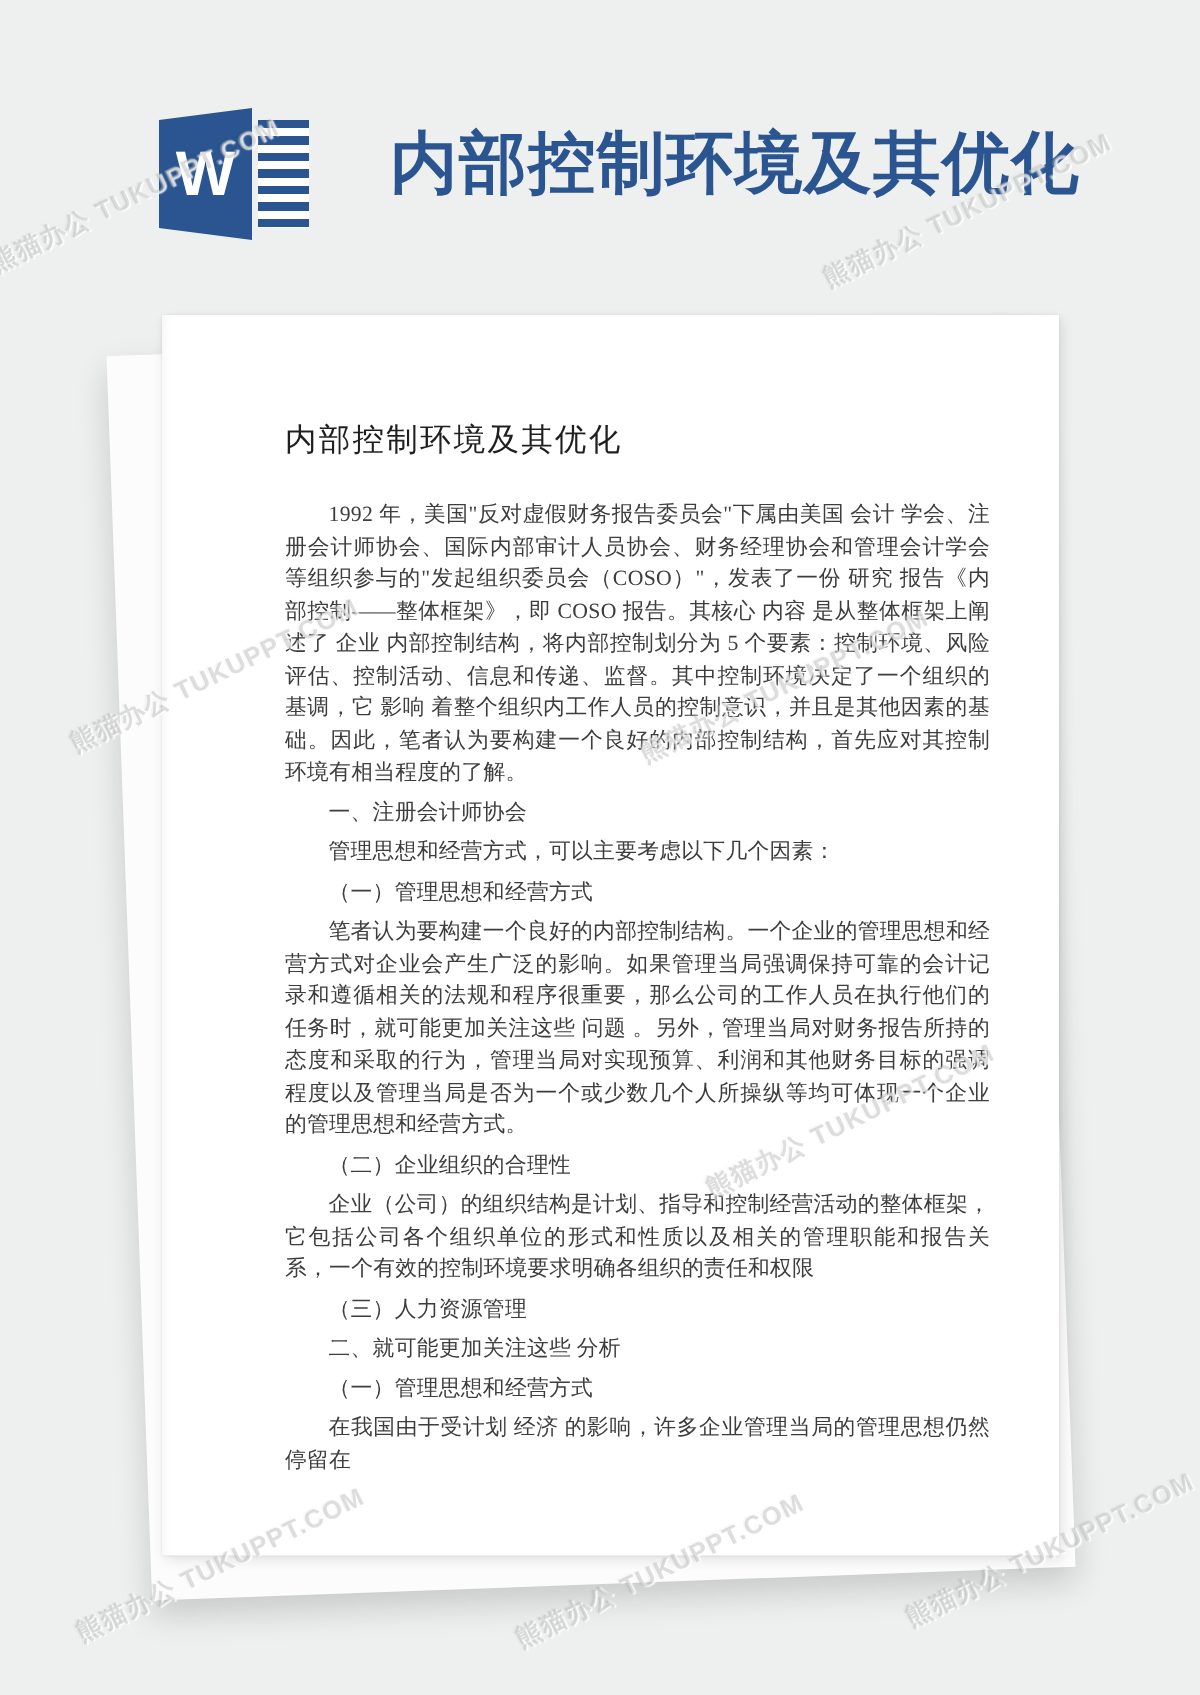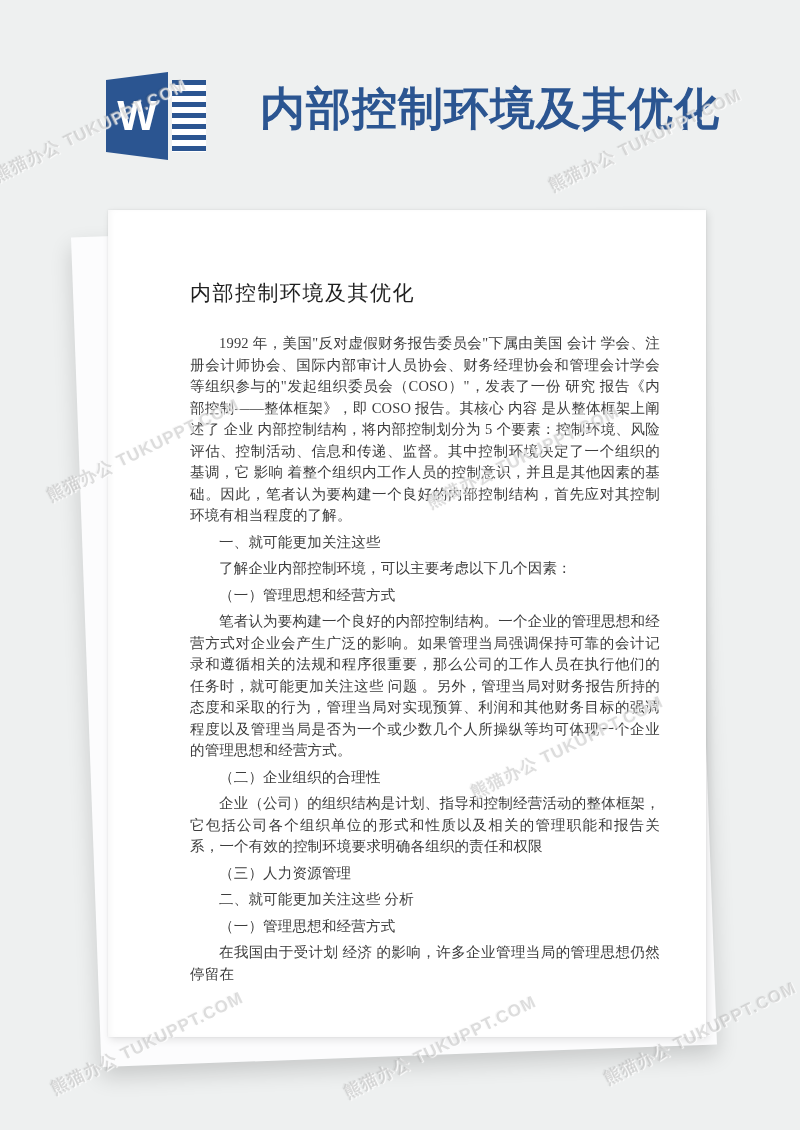--- a/index.html
+++ b/index.html
@@ -71,22 +71,22 @@
   </div>
   <div class="word-page"></div>
 </div>
 <div class="main-title">内部控制环境及其优化</div>
 
 <div class="back-page"></div>
 
 <div class="doc-page">
   <h1 class="doc-title">内部控制环境及其优化</h1>
   <p>1992 年，美国"反对虚假财务报告委员会"下属由美国 会计 学会、注册会计师协会、国际内部审计人员协会、财务经理协会和管理会计学会等组织参与的"发起组织委员会（COSO）"，发表了一份 研究 报告《内部控制——整体框架》，即 COSO 报告。其核心 内容 是从整体框架上阐述了 企业 内部控制结构，将内部控制划分为 5 个要素：控制环境、风险评估、控制活动、信息和传递、监督。其中控制环境决定了一个组织的基调，它 影响 着整个组织内工作人员的控制意识，并且是其他因素的基础。因此，笔者认为要构建一个良好的内部控制结构，首先应对其控制环境有相当程度的了解。</p>
-  <p>一、就可能更加关注这些</p>
-  <p>了解企业内部控制环境，可以主要考虑以下几个因素：</p>
+  <p>一、注册会计师协会</p>
+  <p>管理思想和经营方式，可以主要考虑以下几个因素：</p>
   <p>（一）管理思想和经营方式</p>
   <p>笔者认为要构建一个良好的内部控制结构。一个企业的管理思想和经营方式对企业会产生广泛的影响。如果管理当局强调保持可靠的会计记录和遵循相关的法规和程序很重要，那么公司的工作人员在执行他们的任务时，就可能更加关注这些 问题 。另外，管理当局对财务报告所持的态度和采取的行为，管理当局对实现预算、利润和其他财务目标的强调程度以及管理当局是否为一个或少数几个人所操纵等均可体现一个企业的管理思想和经营方式。</p>
   <p>（二）企业组织的合理性</p>
   <p>企业（公司）的组织结构是计划、指导和控制经营活动的整体框架，它包括公司各个组织单位的形式和性质以及相关的管理职能和报告关系，一个有效的控制环境要求明确各组织的责任和权限</p>
   <p>（三）人力资源管理</p>
   <p>二、就可能更加关注这些 分析</p>
   <p>（一）管理思想和经营方式</p>
   <p>在我国由于受计划 经济 的影响，许多企业管理当局的管理思想仍然停留在</p>
 </div>
 

